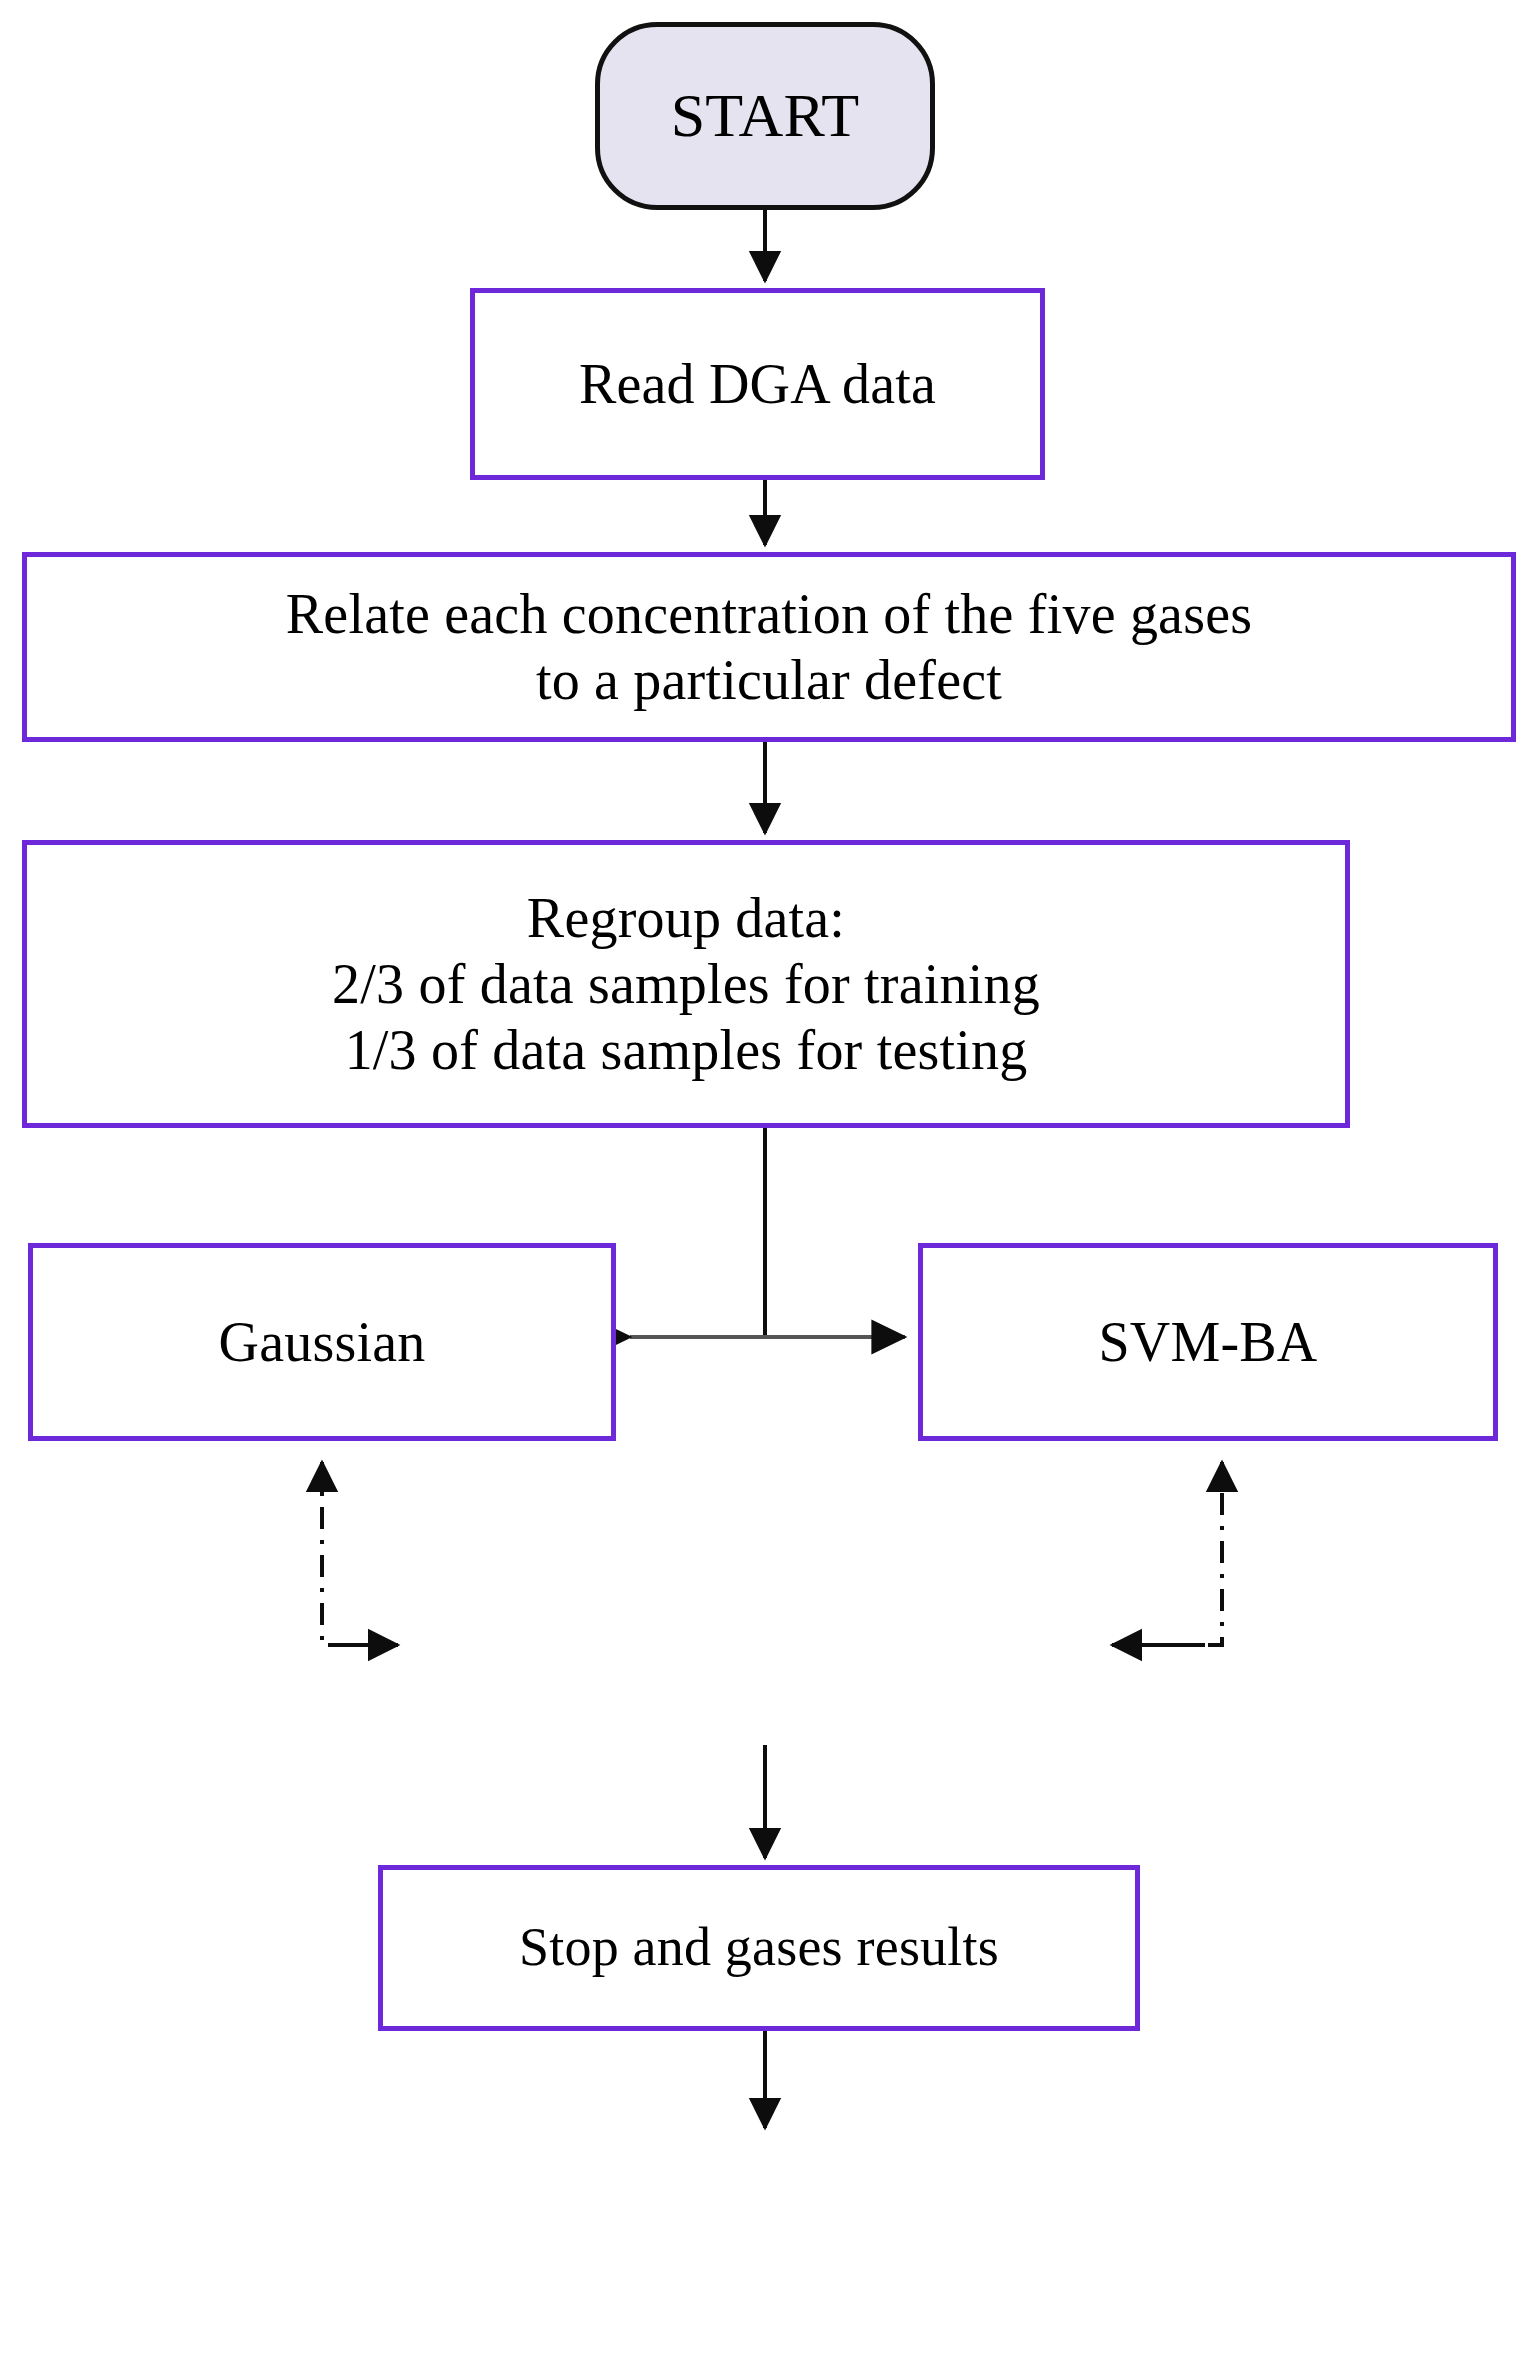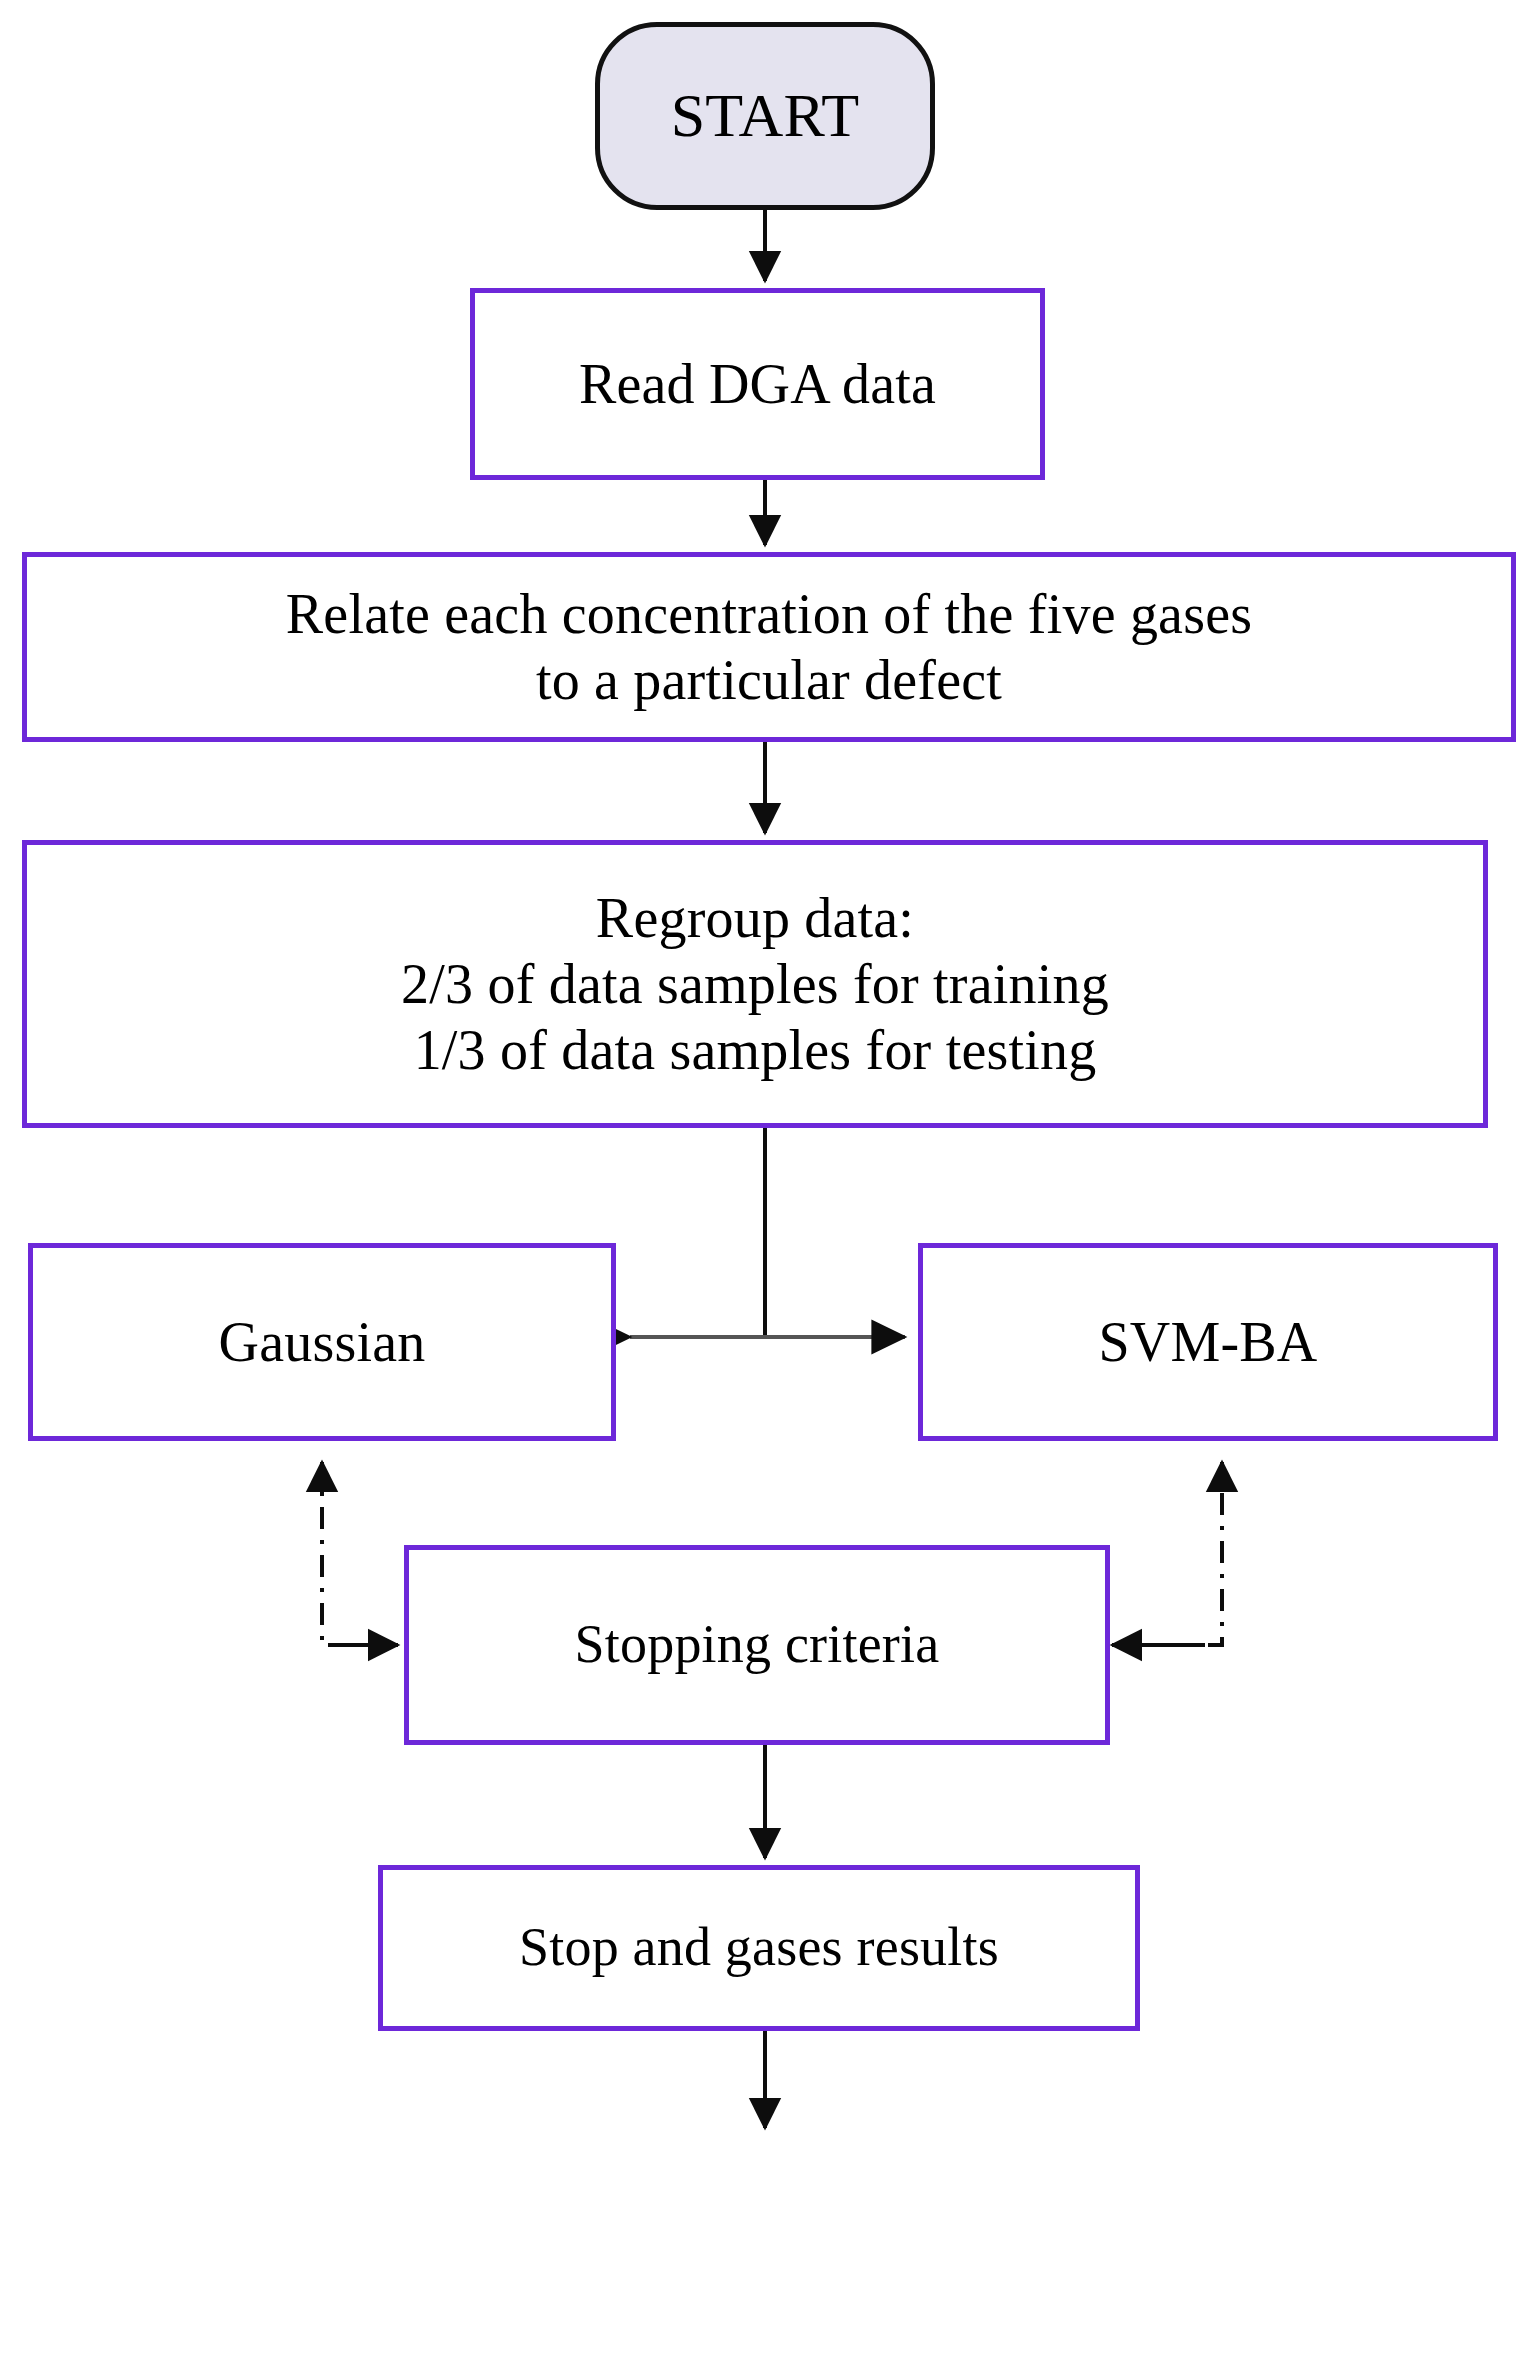--- a/index.html
+++ b/index.html
@@ -71,36 +71,33 @@
 
   <div class="node proc" style="left:470px;top:288px;width:575px;height:192px;">
     <span class="label f-big">Read DGA data</span>
   </div>
 
   <div class="node proc" style="left:22px;top:552px;width:1494px;height:190px;">
     <span class="label f-big">Relate each concentration of the five gases
 to a particular defect</span>
   </div>
 
-  <div class="node proc" style="left:22px;top:840px;width:1466px;height:288px;">
+  <div class="node proc" style="left:22px;top:840px;width:1328px;height:288px;">
     <span class="label f-big">Regroup data:
 2/3 of data samples for training
 1/3 of data samples for testing</span>
   </div>
 
   <div class="node proc" style="left:28px;top:1243px;width:588px;height:198px;">
     <span class="label f-big">Gaussian</span>
   </div>
 
   <div class="node proc" style="left:918px;top:1243px;width:580px;height:198px;">
     <span class="label f-big">SVM-BA</span>
   </div>
 
-  <div class="node proc" style="left:404px;top:1545px;width:706px;height:200px;">
-    <span class="label f-med">Stopping criteria</span>
-  </div>
 
   <div class="node proc" style="left:378px;top:1865px;width:762px;height:166px;">
     <span class="label f-med">Stop and gases results</span>
   </div>
 
 
 </div>
 
 </body></html>

